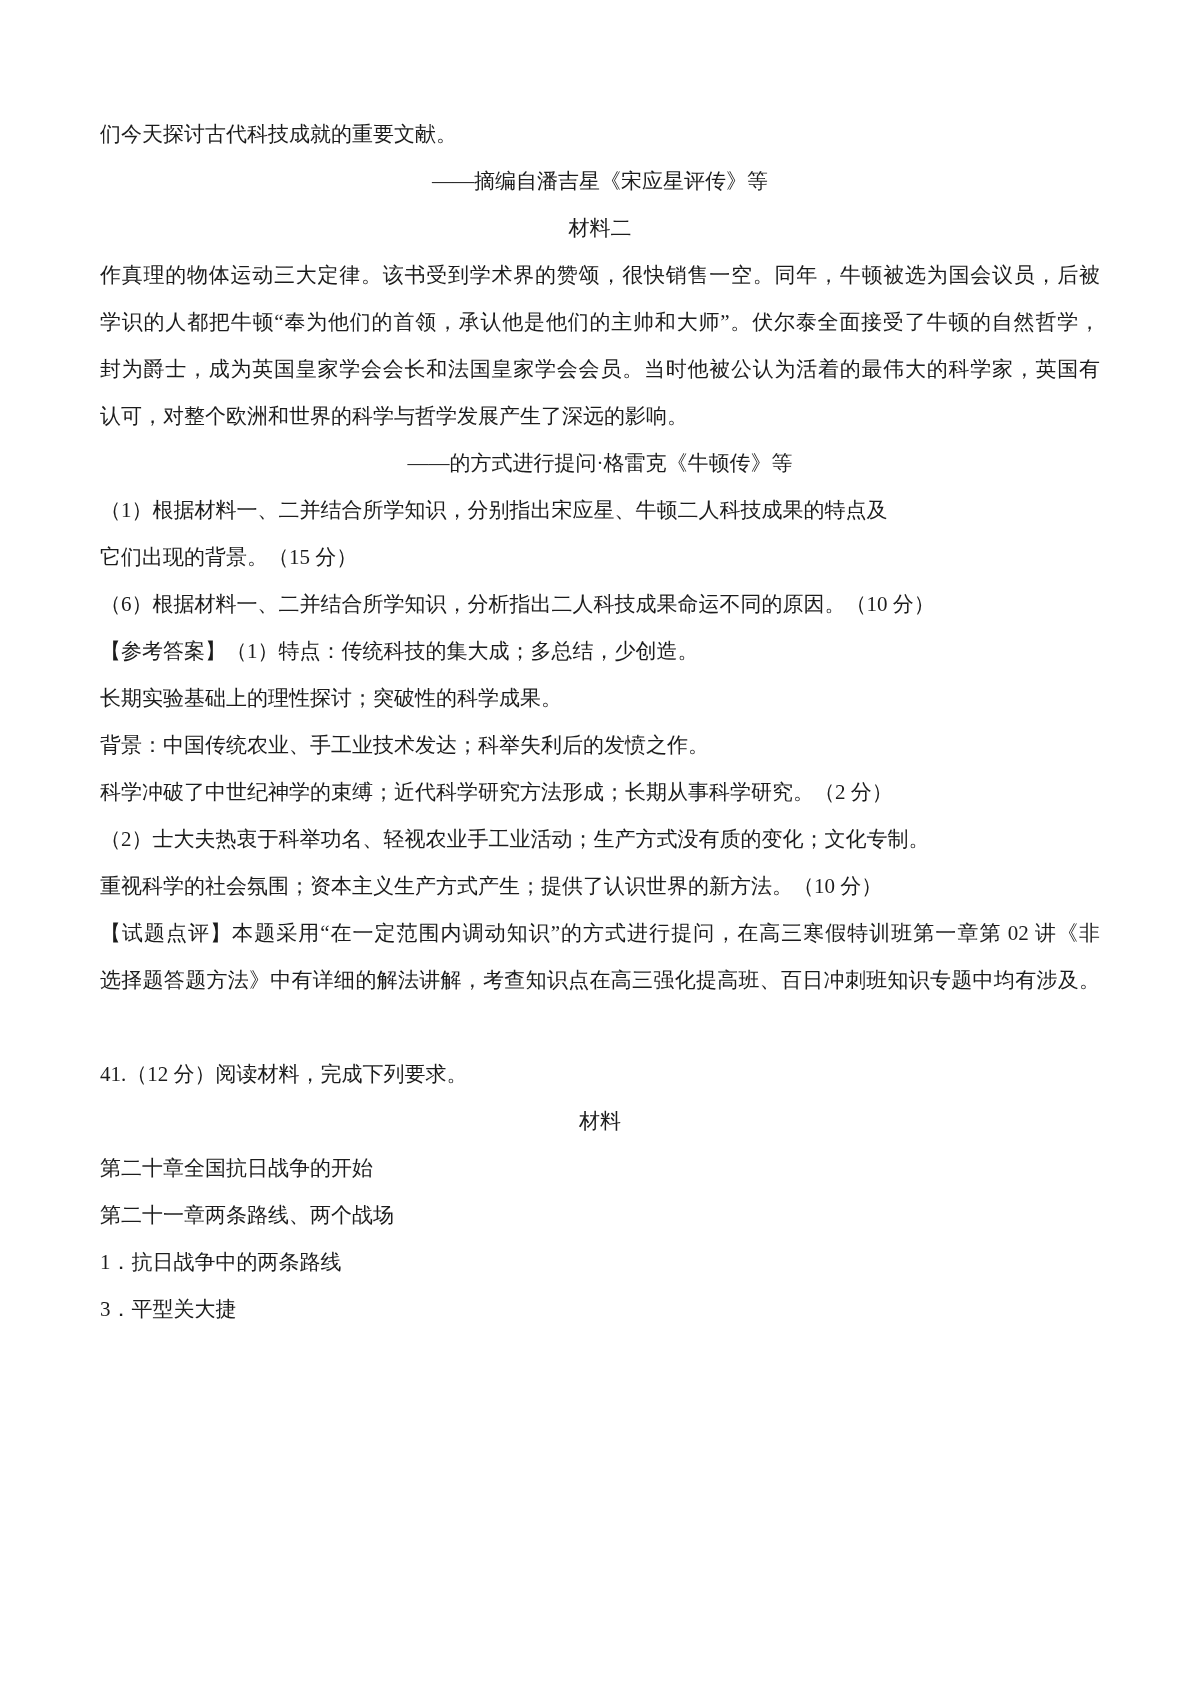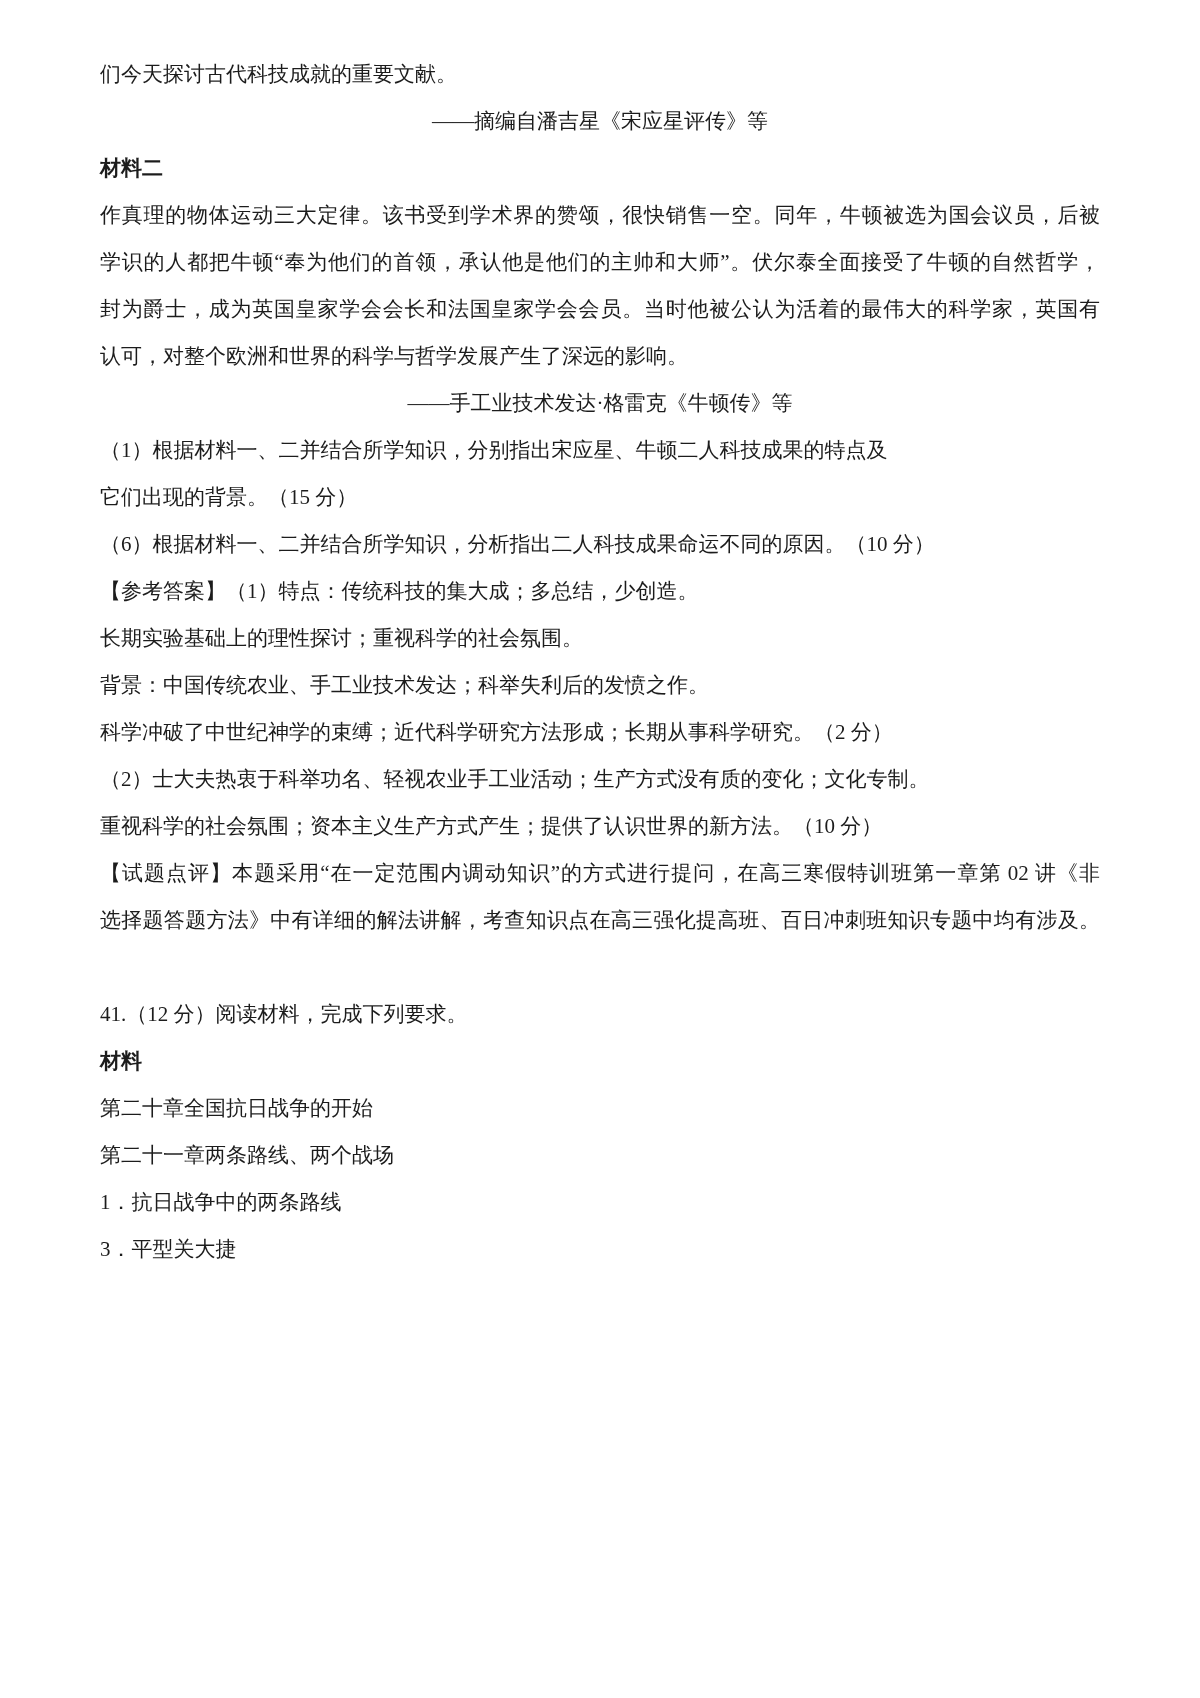--- a/index.html
+++ b/index.html
@@ -9,67 +9,67 @@
   }
   body {
     width: 1200px;
     height: 1698px;
     position: relative;
     font-family: "Liberation Serif", "DejaVu Serif", serif;
     color: #1c1c1c;
     overflow: hidden;
   }
   .doc {
-    padding: 51px 100px 0 100px;
+    padding: 111px 100px 0 100px;
     width: 1000px;
   }
   .line {
     height: 47px;
     line-height: 47px;
     font-size: 21px;
     text-align: left;
     white-space: nowrap;
     overflow: visible;
   }
   
   .line.j {
     white-space: normal;
     text-align: justify;
     text-align-last: justify;
     overflow: hidden;
     height: 47px;
   }
   .line.r { text-align: center; }
-  .line.b { font-weight: bold; }
+  .line.b { font-weight: normal; text-align: center; }
   .line.ind { text-indent: 36px; }
   .blank { height: 47px; }
 </style>
 </head>
 <body>
 
 <div class="doc">
 
   <div class="line">们今天探讨古代科技成就的重要文献。</div>
   <div class="line r">——摘编自潘吉星《宋应星评传》等</div>
 
   <div class="line b">材料二</div>
 
   <div class="line j">作真理的物体运动三大定律。该书受到学术界的赞颂，很快销售一空。同年，牛顿被选为国会议员，后被</div>
   <div class="line j">学识的人都把牛顿“奉为他们的首领，承认他是他们的主帅和大师”。伏尔泰全面接受了牛顿的自然哲学，</div>
   <div class="line j">封为爵士，成为英国皇家学会会长和法国皇家学会会员。当时他被公认为活着的最伟大的科学家，英国有</div>
   <div class="line">认可，对整个欧洲和世界的科学与哲学发展产生了深远的影响。</div>
 
-  <div class="line r">——手工业技术发达·格雷克《牛顿传》等</div>
+  <div class="line r">——的方式进行提问·格雷克《牛顿传》等</div>
 
   <div class="line">（1）根据材料一、二并结合所学知识，分别指出宋应星、牛顿二人科技成果的特点及</div>
   <div class="line">它们出现的背景。（15 分）</div>
   <div class="line">（6）根据材料一、二并结合所学知识，分析指出二人科技成果命运不同的原因。（10 分）</div>
 
   <div class="line">【参考答案】（1）特点：传统科技的集大成；多总结，少创造。</div>
-  <div class="line">长期实验基础上的理性探讨；重视科学的社会氛围。</div>
+  <div class="line">长期实验基础上的理性探讨；突破性的科学成果。</div>
   <div class="line">背景：中国传统农业、手工业技术发达；科举失利后的发愤之作。</div>
   <div class="line">科学冲破了中世纪神学的束缚；近代科学研究方法形成；长期从事科学研究。（2 分）</div>
   <div class="line">（2）士大夫热衷于科举功名、轻视农业手工业活动；生产方式没有质的变化；文化专制。</div>
   <div class="line">重视科学的社会氛围；资本主义生产方式产生；提供了认识世界的新方法。（10 分）</div>
 
   <div class="line j">【试题点评】本题采用“在一定范围内调动知识”的方式进行提问，在高三寒假特训班第一章第 02 讲《非</div>
   <div class="line j">选择题答题方法》中有详细的解法讲解，考查知识点在高三强化提高班、百日冲刺班知识专题中均有涉及。</div>
 
   <div class="blank"></div>
 

